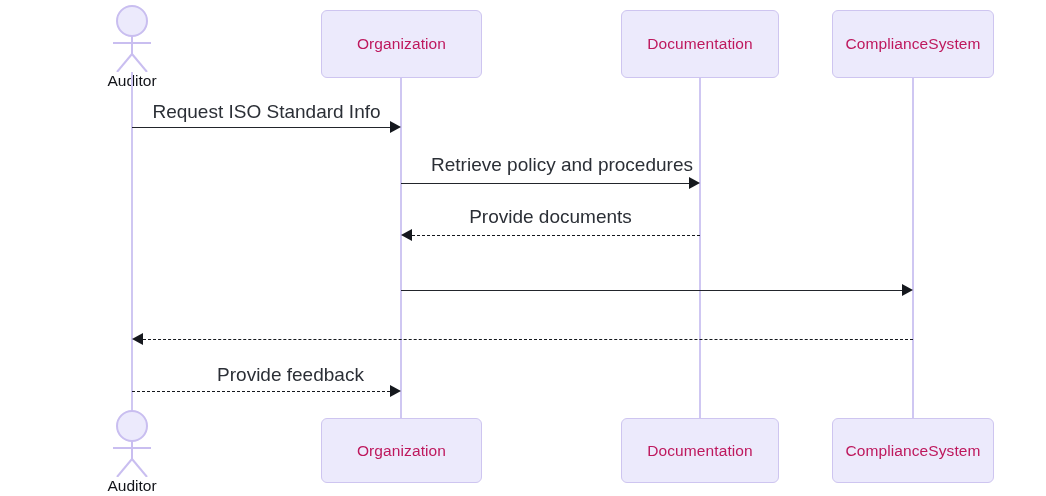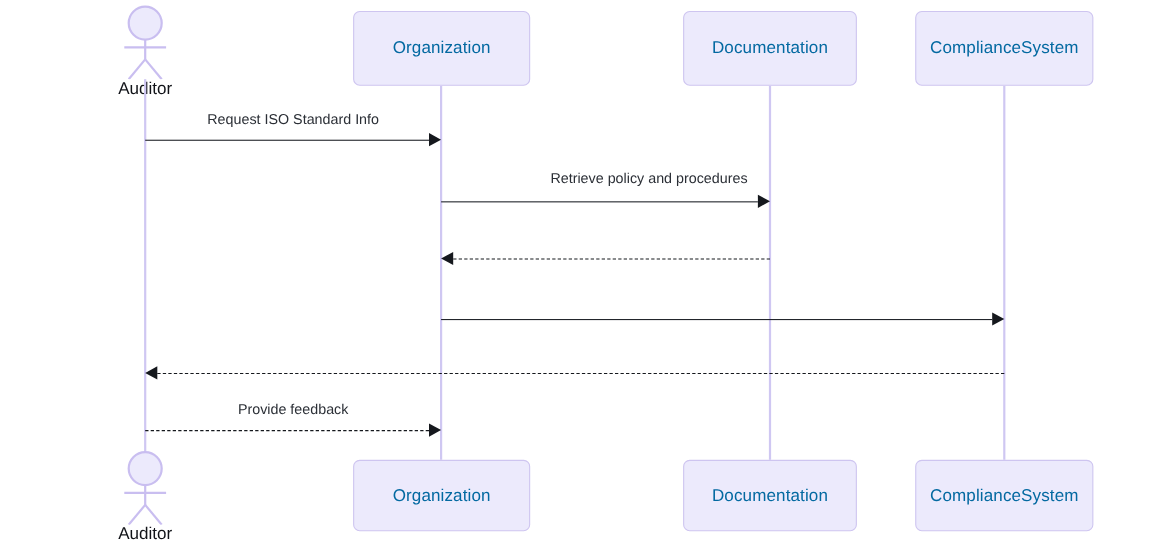--- a/index.html
+++ b/index.html
@@ -2,30 +2,30 @@
 <html><head>
 <meta charset="utf-8">
 <style>
   html,body{margin:0;padding:0;background:#ffffff;}
   body{width:1046px;height:496px;font-family:"Liberation Sans",sans-serif;overflow:hidden;}
   #diagram{position:relative;width:1046px;height:496px;background:#ffffff;}
   .participant-box{
     position:absolute;box-sizing:border-box;
     background:#ECEAFC;border:1.2px solid #CEC5F0;border-radius:6px;
     display:flex;align-items:center;justify-content:center;
-    font-size:15.5px;color:#0369a1;letter-spacing:.1px;white-space:nowrap;
+    font-size:15.5px;color:#be185d;letter-spacing:.1px;white-space:nowrap;
   }
   .lifeline{position:absolute;width:2px;background:#CFC7F2;}
   .actor-figure{position:absolute;}
   .actor-label{
     position:absolute;font-size:15.5px;color:#111318;
     text-align:center;white-space:nowrap;
   }
   .msg-label{
-    position:absolute;font-size:13px;color:#2b2f36;
+    position:absolute;font-size:19px;color:#2b2f36;
     white-space:nowrap;text-align:center;
   }
   .msg-line{position:absolute;height:0;border-top:1.6px solid #22252b;}
   .msg-line.dashed{border-top:1.8px dashed #15181d;border-top-style:dashed;}
   .arrowhead{position:absolute;width:0;height:0;}
   .arrowhead.right{border-top:6px solid transparent;border-bottom:6px solid transparent;border-left:11px solid #15181d;}
   .arrowhead.left{border-top:6px solid transparent;border-bottom:6px solid transparent;border-right:11px solid #15181d;}
 </style>
 </head>
 <body>
@@ -55,34 +55,35 @@
 
   <div class="lifeline" style="left:131px;top:72px;height:346px;"></div>
   <div class="lifeline" style="left:400px;top:78px;height:340px;"></div>
   <div class="lifeline" style="left:699px;top:78px;height:340px;"></div>
   <div class="lifeline" style="left:912px;top:78px;height:340px;"></div>
 
   <div class="msg-label" style="left:132px;top:101px;width:269px;">Request ISO Standard Info</div>
   <div class="msg-line" style="left:132px;top:127px;width:258px;"></div>
   <div class="arrowhead right" style="left:390px;top:121px;"></div>
 
-  <div class="msg-label" style="left:401px;top:154px;width:322px;margin-left:28px;">Retrieve policy and procedures</div>
+  <div class="msg-label" style="left:401px;top:154px;width:322px;">Retrieve policy and procedures</div>
   <div class="msg-line" style="left:401px;top:183px;width:288px;"></div>
   <div class="arrowhead right" style="left:689px;top:177px;"></div>
 
+  <div class="msg-label" style="left:401px;top:206px;width:299px;">Provide documents</div>
   <div class="msg-line dashed" style="left:412px;top:235px;width:288px;"></div>
   <div class="arrowhead left" style="left:401px;top:229px;"></div>
 
   <div class="msg-line" style="left:401px;top:290px;width:501px;"></div>
   <div class="arrowhead right" style="left:902px;top:284px;"></div>
 
   <div class="msg-line dashed" style="left:143px;top:339px;width:770px;"></div>
   <div class="arrowhead left" style="left:132px;top:333px;"></div>
 
-  <div class="msg-label" style="left:132px;top:364px;width:269px;">Provide feedback</div>
+  <div class="msg-label" style="left:132px;top:364px;width:269px;padding-left:24px;">Provide feedback</div>
   <div class="msg-line dashed" style="left:132px;top:391px;width:258px;"></div>
   <div class="arrowhead right" style="left:390px;top:385px;"></div>
 
   <div class="participant-box" style="left:321px;top:418px;width:161px;height:65px;">
     <span>Organization</span>
   </div>
   <div class="participant-box" style="left:621px;top:418px;width:158px;height:65px;">
     <span>Documentation</span>
   </div>
   <div class="participant-box" style="left:832px;top:418px;width:162px;height:65px;">

